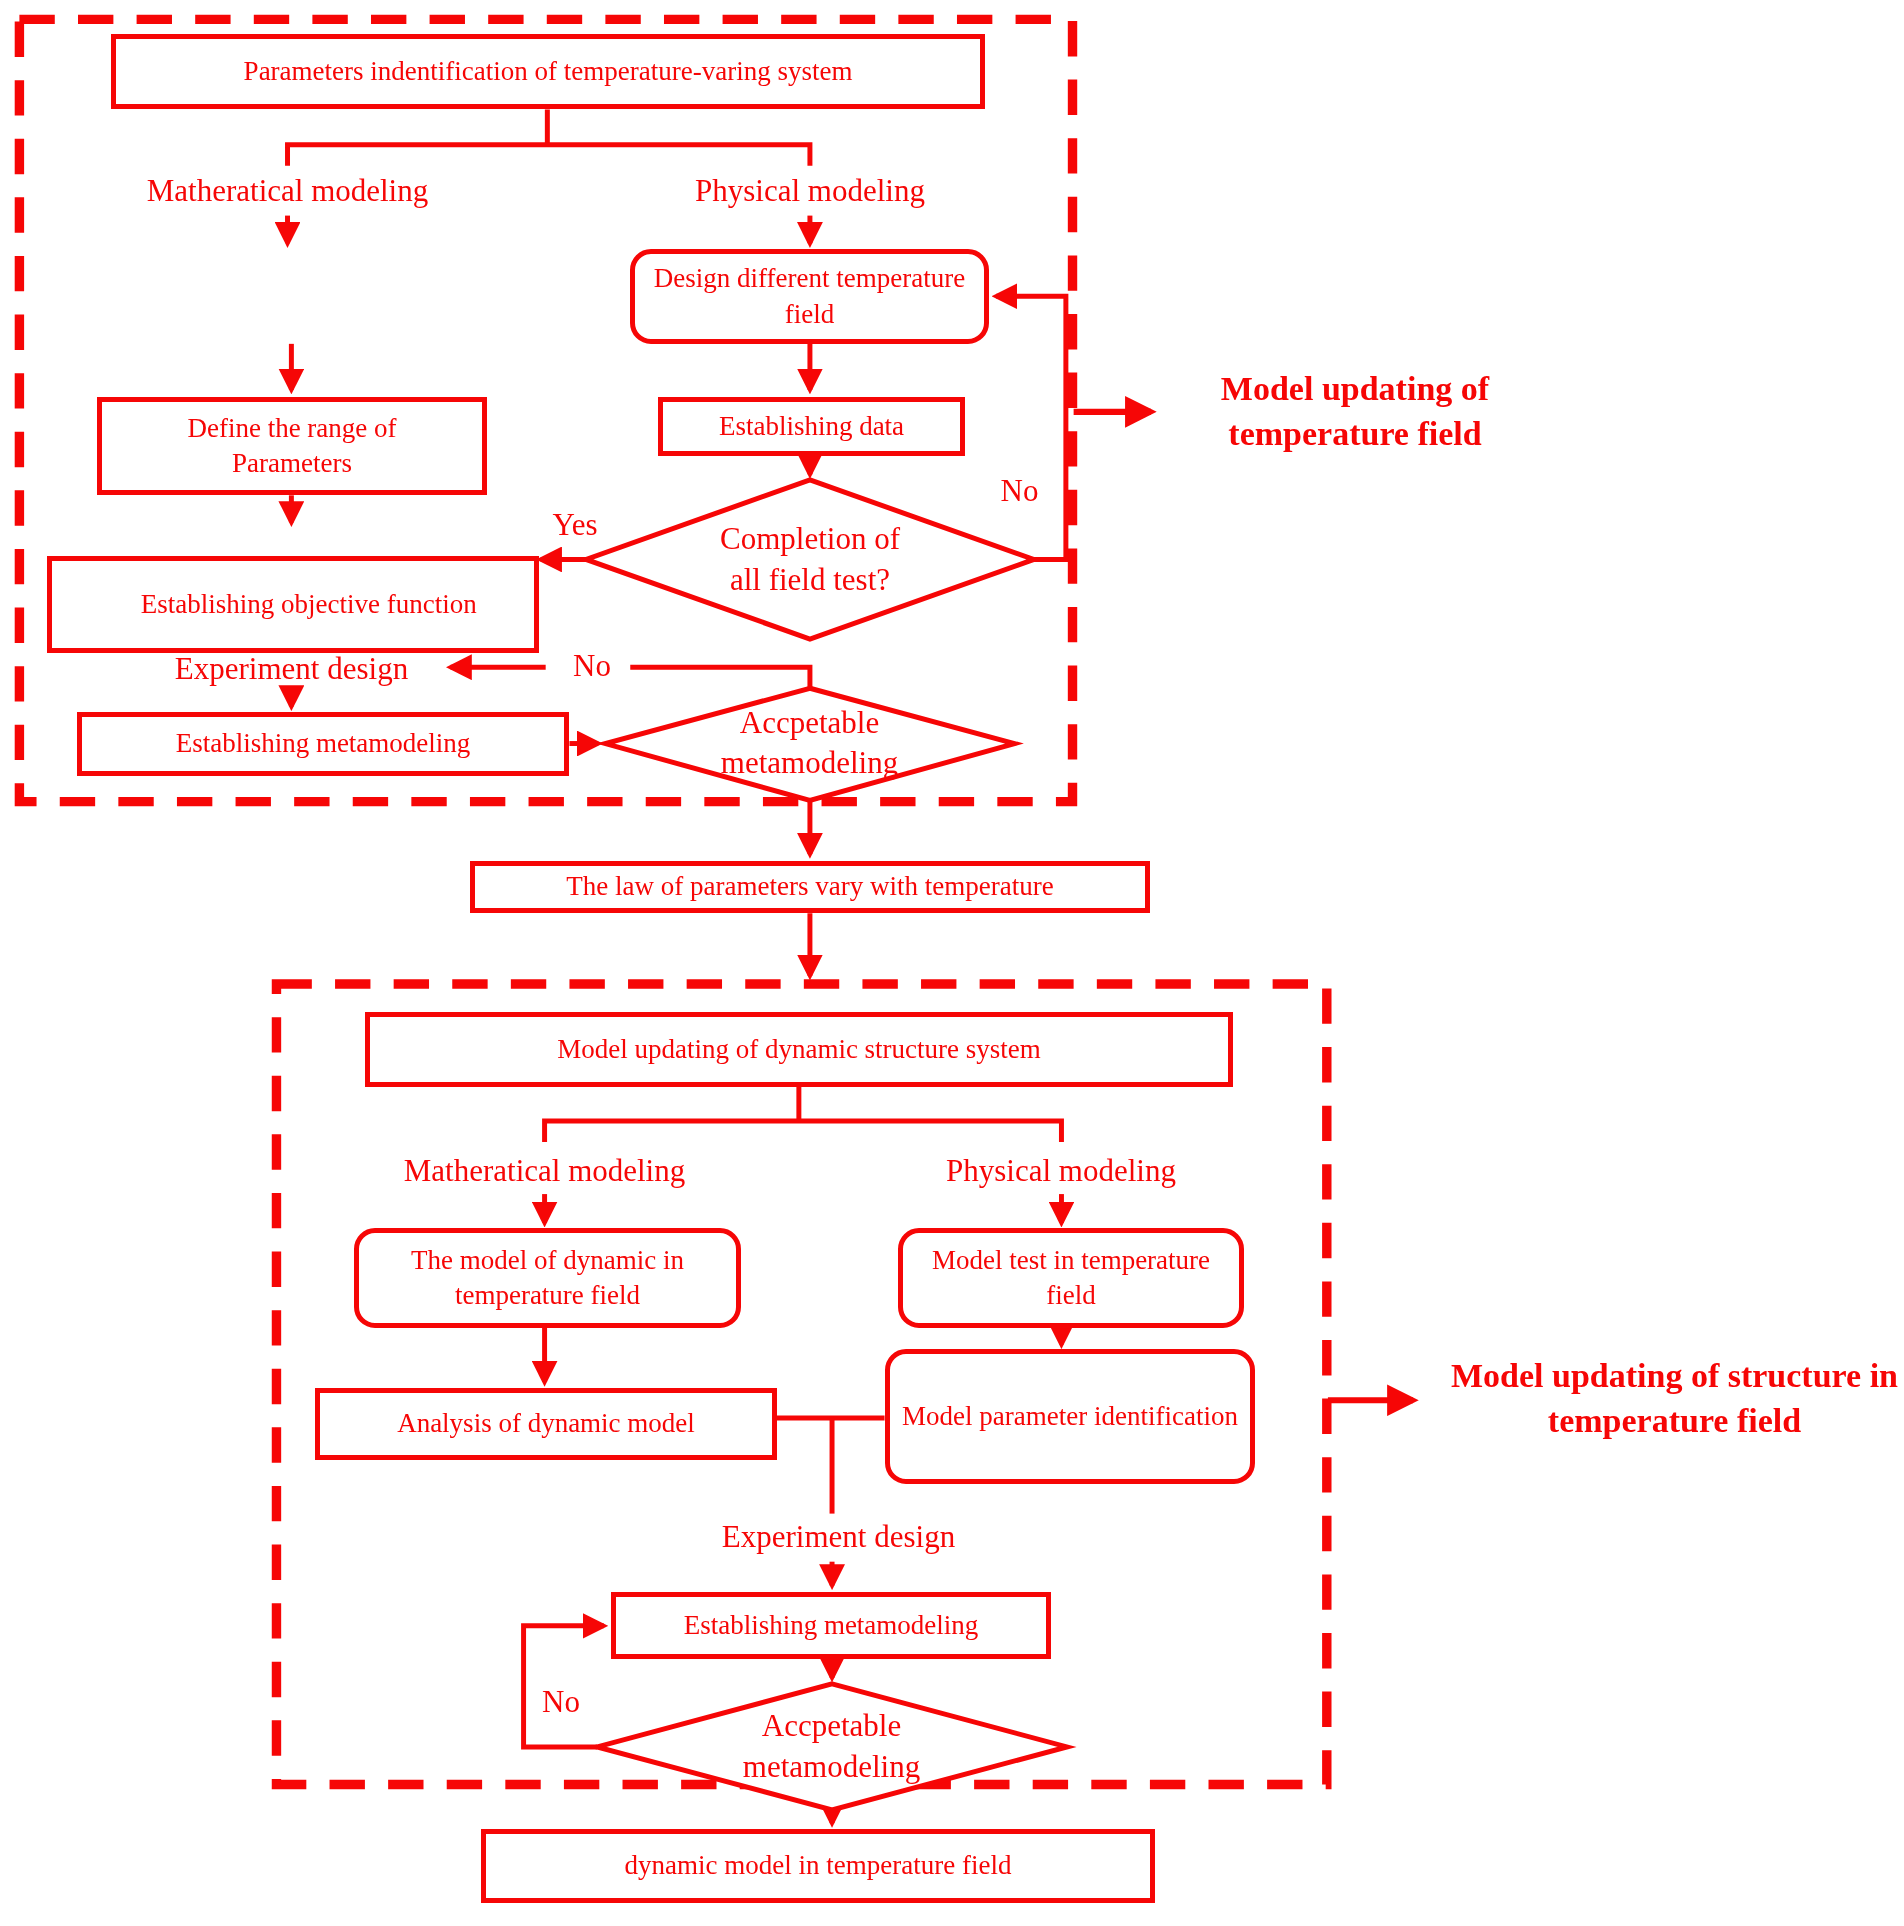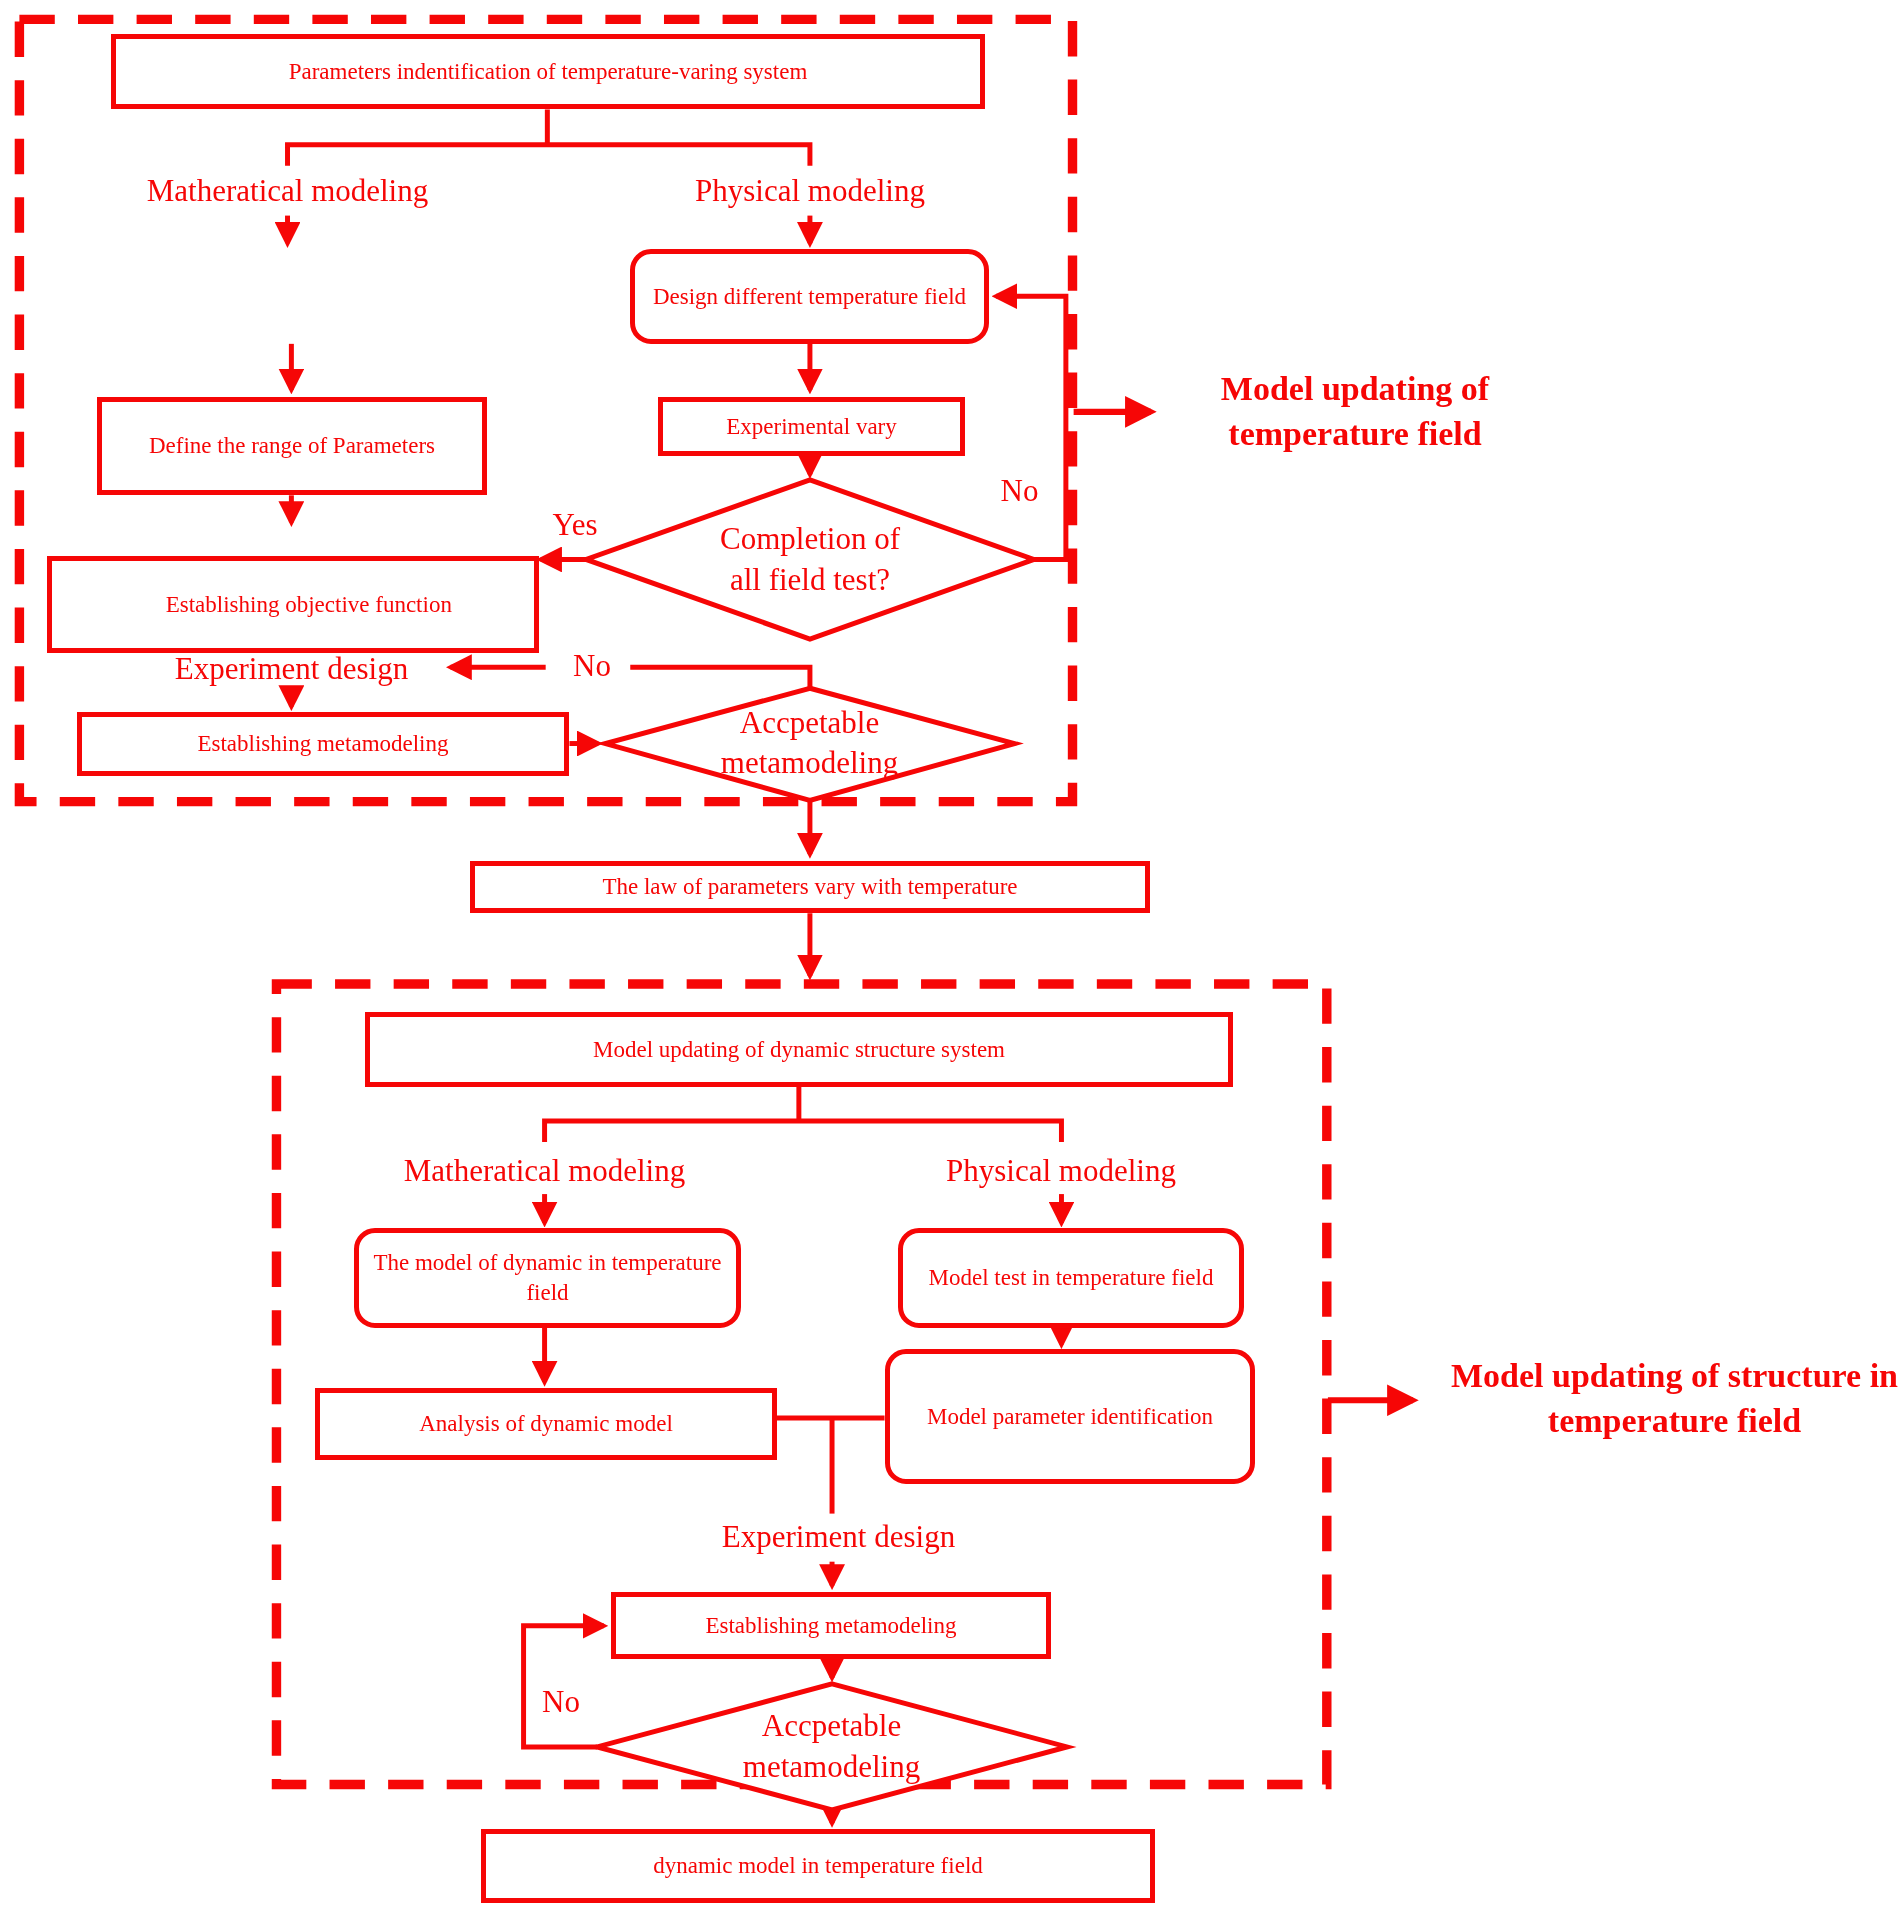--- a/index.html
+++ b/index.html
@@ -11,21 +11,21 @@
     color:#f60606;
     overflow:hidden;
   }
   .wires{position:absolute;left:0;top:0;width:1904px;height:1926px;}
   .box{
     position:absolute;
     border:5px solid #f60606;
     background:#ffffff;
     display:flex;align-items:center;justify-content:center;
     text-align:center;
-    font-size:23px;line-height:1.3;
+    font-size:27px;line-height:1.3;
     padding:0 4.4px;box-sizing:border-box;
   }
   .pad44{padding:0 24px;}
   .pad20{padding:0 11px;border-radius:21px;}
   .lbl{
     position:absolute;
     display:flex;align-items:center;justify-content:center;
     text-align:center;
     font-size:31px;line-height:1.25;
   }
@@ -107,21 +107,21 @@
   <div class="box pad44" style="left:97px;top:397px;width:390px;height:98px;">Define the range of Parameters</div>
 
   <div class="box" style="left:47px;top:556px;width:492px;height:97px;padding-left:36px;">Establishing objective function</div>
 
   <div class="lbl" style="left:163px;top:648px;width:257px;height:42px;">Experiment design</div>
 
   <div class="box" style="left:77px;top:712px;width:492px;height:64px;">Establishing metamodeling</div>
 
   <div class="box pad20" style="left:630px;top:249px;width:359px;height:95px;">Design different temperature field</div>
 
-  <div class="box" style="left:658px;top:397px;width:307px;height:59px;">Experimental vary</div>
+  <div class="box" style="left:658px;top:397px;width:307px;height:59px;">Establishing data</div>
 
   <div class="dtext" style="left:719px;top:489px;width:182px;height:141px;">Completion of all field test?</div>
 
   <div class="dtext" style="left:699px;top:692px;width:221px;height:102px;">Accpetable metamodeling</div>
 
   <div class="lbl" style="left:531px;top:504px;width:88px;height:42px;">Yes</div>
 
   <div class="lbl" style="left:981px;top:470px;width:77px;height:42px;">No</div>
 
   <div class="lbl" style="left:556px;top:645px;width:72px;height:42px;">No</div>

